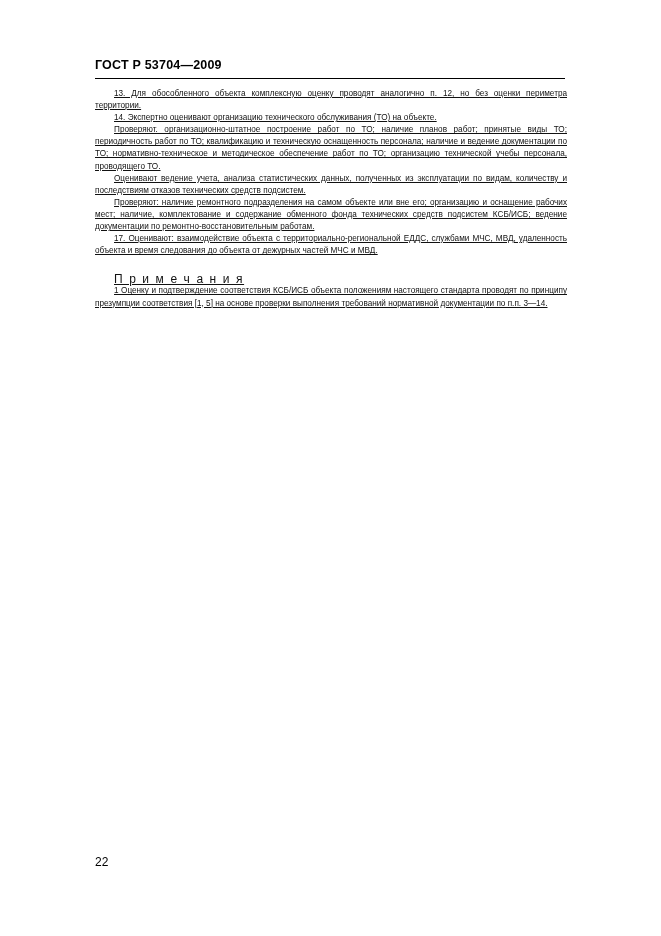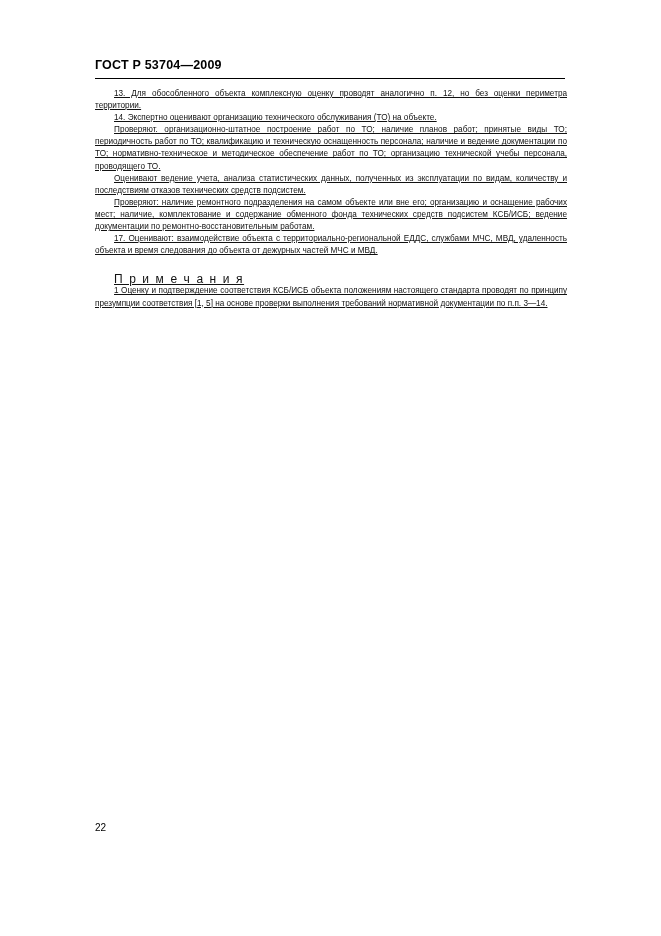--- a/index.html
+++ b/index.html
@@ -59,22 +59,22 @@
     margin-top: 16px;
     text-indent: 19px;
     letter-spacing: 1.6px;
     font-size: 12px;
   }
   .notes {
   }
   .page-number {
     position: absolute;
     left: 95px;
-    top: 822px;
-    font-size: 10px;
+    top: 855px;
+    font-size: 12px;
     color: #000000;
   }
 </style>
 </head>
 <body>
 
 <div class="page">
 
   <div class="doc-header">ГОСТ Р 53704—2009</div>
   <div class="header-rule"></div>

